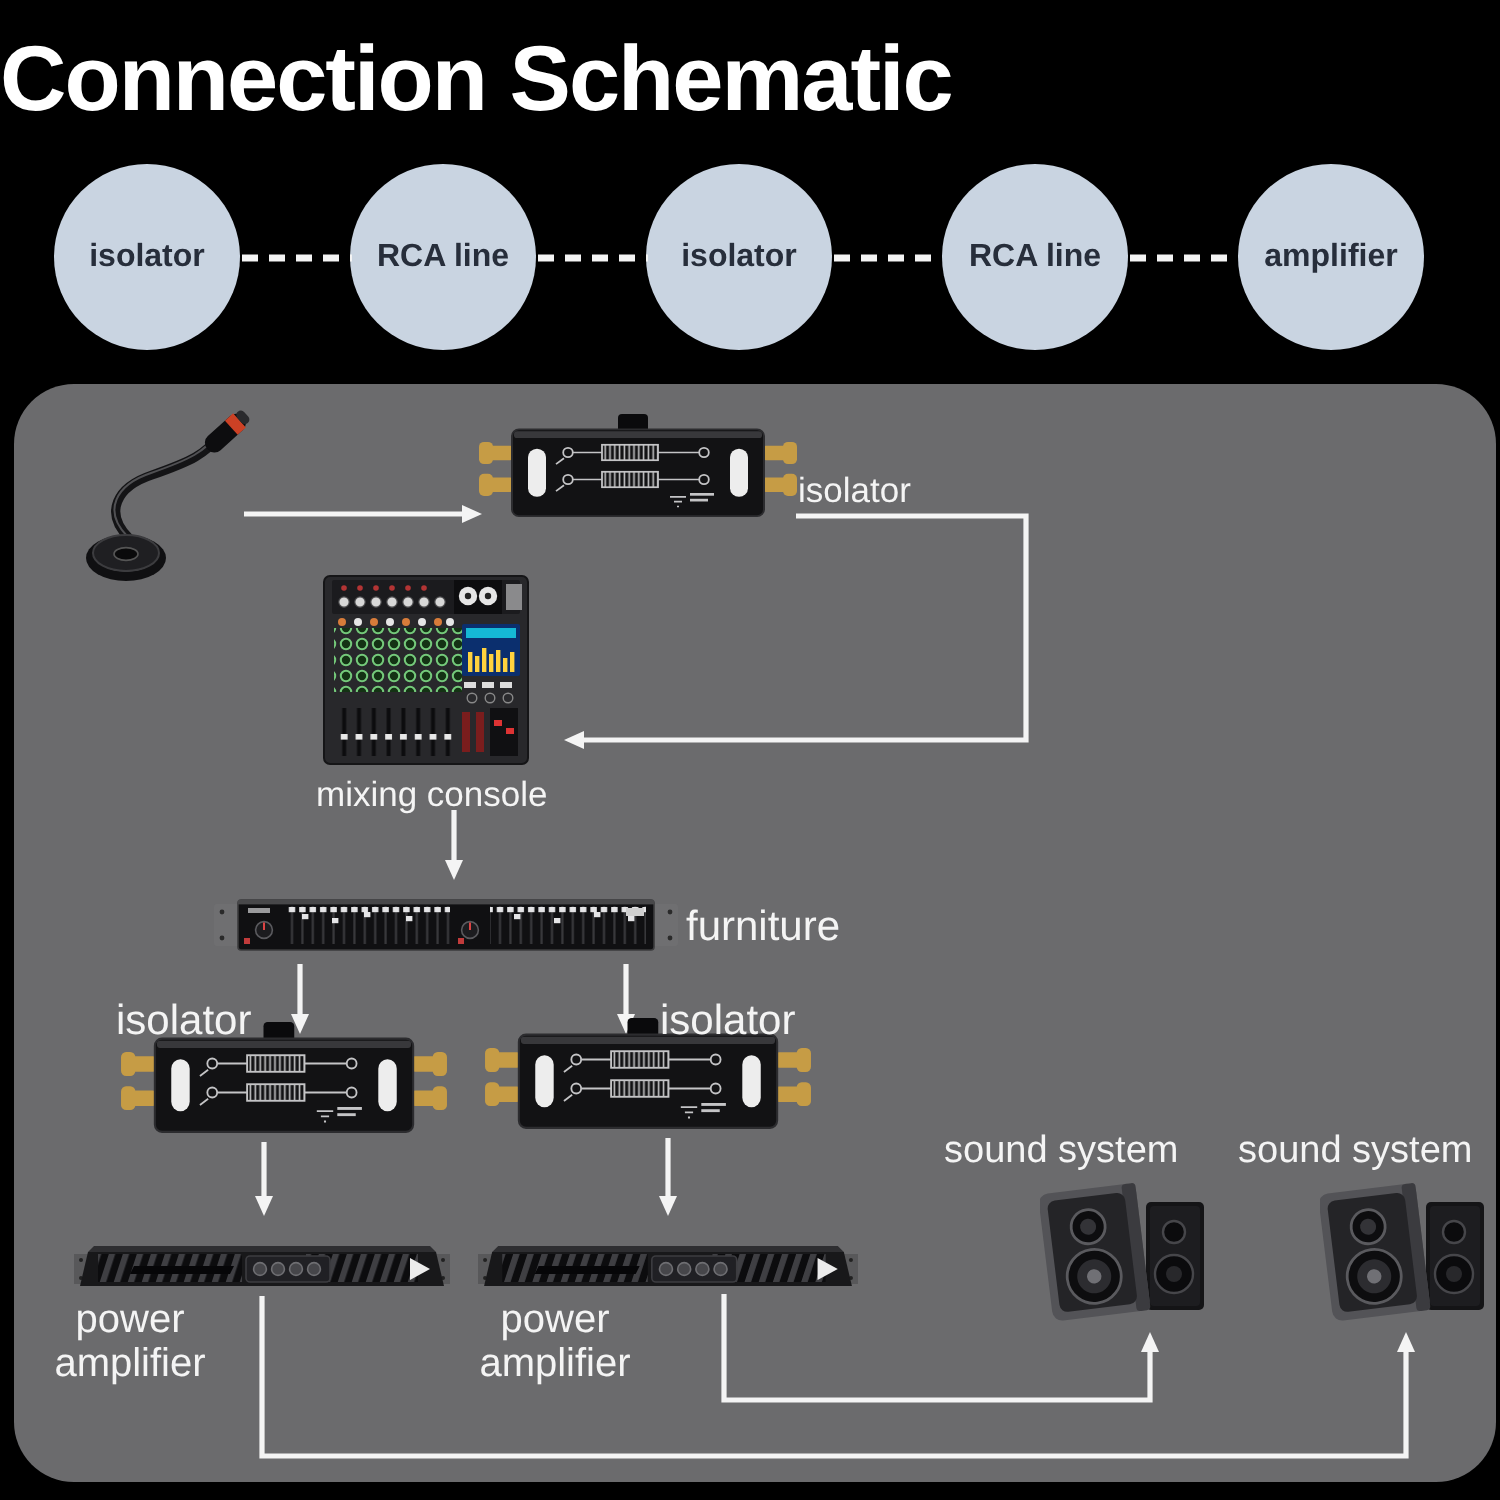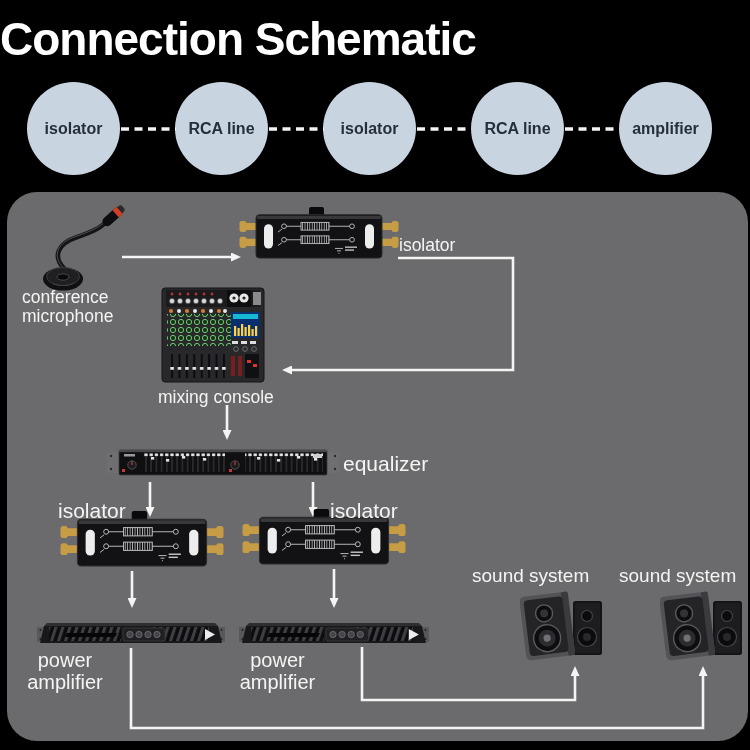--- a/index.html
+++ b/index.html
@@ -300,30 +300,26 @@
     </svg>
 
   <svg class="dev" viewBox="0 0 86 75" preserveAspectRatio="none" style="left:520px;top:589px;width:86px;height:75px">
       <use href="#spk"></use>
     </svg>
 
   <svg class="dev" viewBox="0 0 86 75" preserveAspectRatio="none" style="left:660px;top:589px;width:86px;height:75px">
       <use href="#spk"></use>
     </svg>
 
-  <div class="lbl" style="left:22px;top:288px;font-size:17.5px">
-    <div>conference</div>
-    <div>microphone</div>
-  </div>
 
   <div class="lbl" style="left:399px;top:236px;font-size:17.5px">isolator</div>
 
   <div class="lbl" style="left:158px;top:388px;width:116px;text-align:left;font-size:17.5px">mixing console</div>
 
-  <div class="lbl" style="left:343px;top:452px;font-size:21px">equalizer</div>
+  <div class="lbl" style="left:343px;top:452px;font-size:21px">furniture</div>
 
   <div class="lbl" style="left:58px;top:499px;font-size:21px">isolator</div>
 
   <div class="lbl" style="left:330px;top:499px;font-size:21px">isolator</div>
 
   <div class="lbl" style="left:24px;top:650px;width:82px;text-align:center;font-size:20px;line-height:21.5px">
     <div>power</div>
     <div>amplifier</div>
   </div>
 

